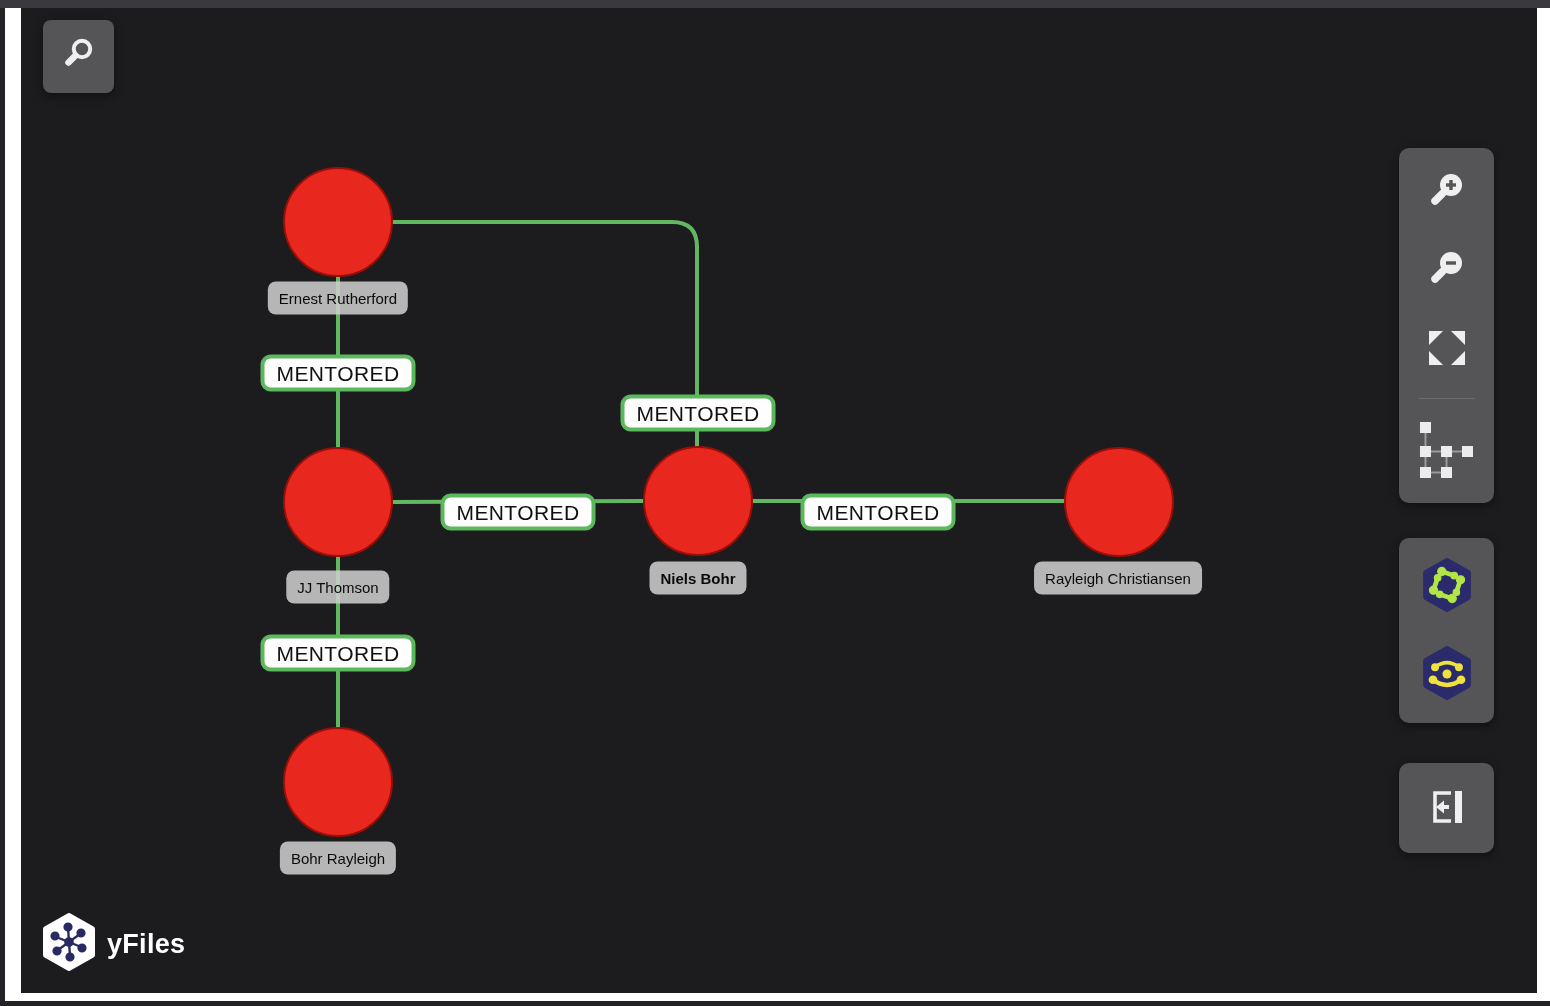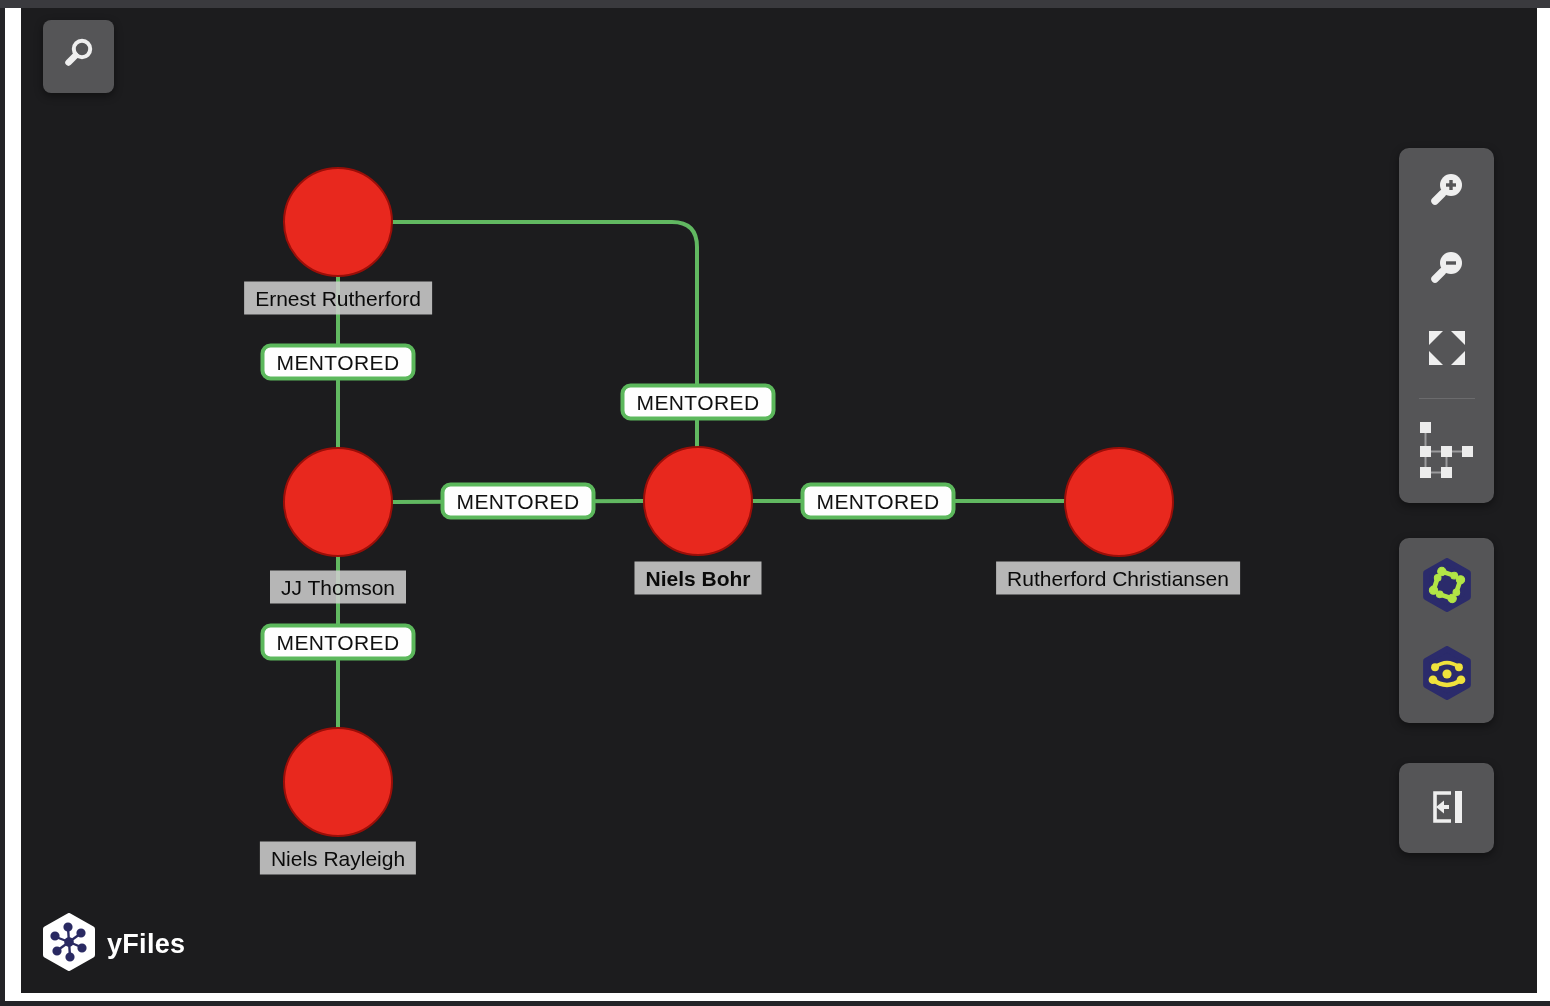--- a/index.html
+++ b/index.html
@@ -16,23 +16,23 @@
   .outer-bottom { position:absolute; left:0; top:1001px; width:1550px; height:5px; background:#232327; }
 
   
   .canvas { position:absolute; left:21px; top:8px; width:1516px; height:985px;
             background:var(--canvas-bg,#1c1c1e); overflow:hidden; }
   .canvas > svg.graph { position:absolute; left:0; top:0; }
 
   .labels-layer { position:absolute; left:0; top:0; width:100%; height:100%; }
   .edge-label { position:absolute; transform:translate(-50%,-50%); border:4px solid var(--edge-label-border,#5cb85c);
                 background:var(--edge-label-bg,#fff); border-radius:10px; padding:2px 12px;
-                font-size:21px; line-height:25px; color:#101010; white-space:nowrap; letter-spacing:0.4px; }
+                font-size:21px; line-height:25px; color:#101010; white-space:nowrap; letter-spacing:0.4px;margin-top:11px; }
   .node-label { position:absolute; transform:translate(-50%,-50%); background:var(--node-label-bg,rgba(206,206,206,0.87));
-                border-radius:0; padding:4px 11px; font-size:21px; line-height:25px; color:#0a0a0a; white-space:nowrap; }
+                border-radius:8px; padding:4px 11px; font-size:15px; line-height:25px; color:#0a0a0a; white-space:nowrap; }
 
   
   .btn { border:none; background:var(--panel-gray,#555557); cursor:pointer; display:flex;
          align-items:center; justify-content:center; box-shadow:0 3px 8px rgba(0,0,0,0.45); }
   .search-btn { position:absolute; left:22px; top:12px; width:71px; height:73px; border-radius:8px; }
   .toolbar { position:absolute; background:var(--panel-gray,#555557); border-radius:10px;
              box-shadow:0 3px 8px rgba(0,0,0,0.45); display:flex; flex-direction:column; align-items:center; }
   .toolbar .tool { border:none; background:transparent; cursor:pointer; width:95px; display:flex;
                    align-items:center; justify-content:center; }
   .toolbar-main { left:1378px; top:140px; width:95px; height:355px; padding-top:6px; }
@@ -76,22 +76,22 @@
 
     <div class="labels-layer" id="labels-layer">
         <div class="edge-label" style="left: 317px; top: 354px;">MENTORED</div>
         <div class="edge-label" style="left: 677px; top: 394px;">MENTORED</div>
         <div class="edge-label" style="left: 497px; top: 493px;">MENTORED</div>
         <div class="edge-label" style="left: 857px; top: 493px;">MENTORED</div>
         <div class="edge-label" style="left: 317px; top: 634px;">MENTORED</div>
         <div class="node-label" style="left: 317px; top: 290px;">Ernest Rutherford</div>
         <div class="node-label" style="left: 317px; top: 570px; margin-top: 9px;">JJ Thomson</div>
         <div class="node-label" style="left: 677px; top: 570px; font-weight: bold;">Niels Bohr</div>
-        <div class="node-label" style="left: 1097px; top: 570px;">Rutherford Christiansen</div>
-        <div class="node-label" style="left: 317px; top: 850px;">Niels Rayleigh</div>
+        <div class="node-label" style="left: 1097px; top: 570px;">Rayleigh Christiansen</div>
+        <div class="node-label" style="left: 317px; top: 850px;">Bohr Rayleigh</div>
       </div>
 
     <button class="btn search-btn">
       <span>
         <svg width="40" height="40" viewBox="0 0 40 40">
           <circle cx="23" cy="14" r="8.2" fill="none" stroke="#efefef" stroke-width="4"></circle>
           <line x1="16.5" y1="20.5" x2="9.5" y2="27.5" stroke="#efefef" stroke-width="6.5" stroke-linecap="round"></line>
         </svg>
       </span>
     </button>

